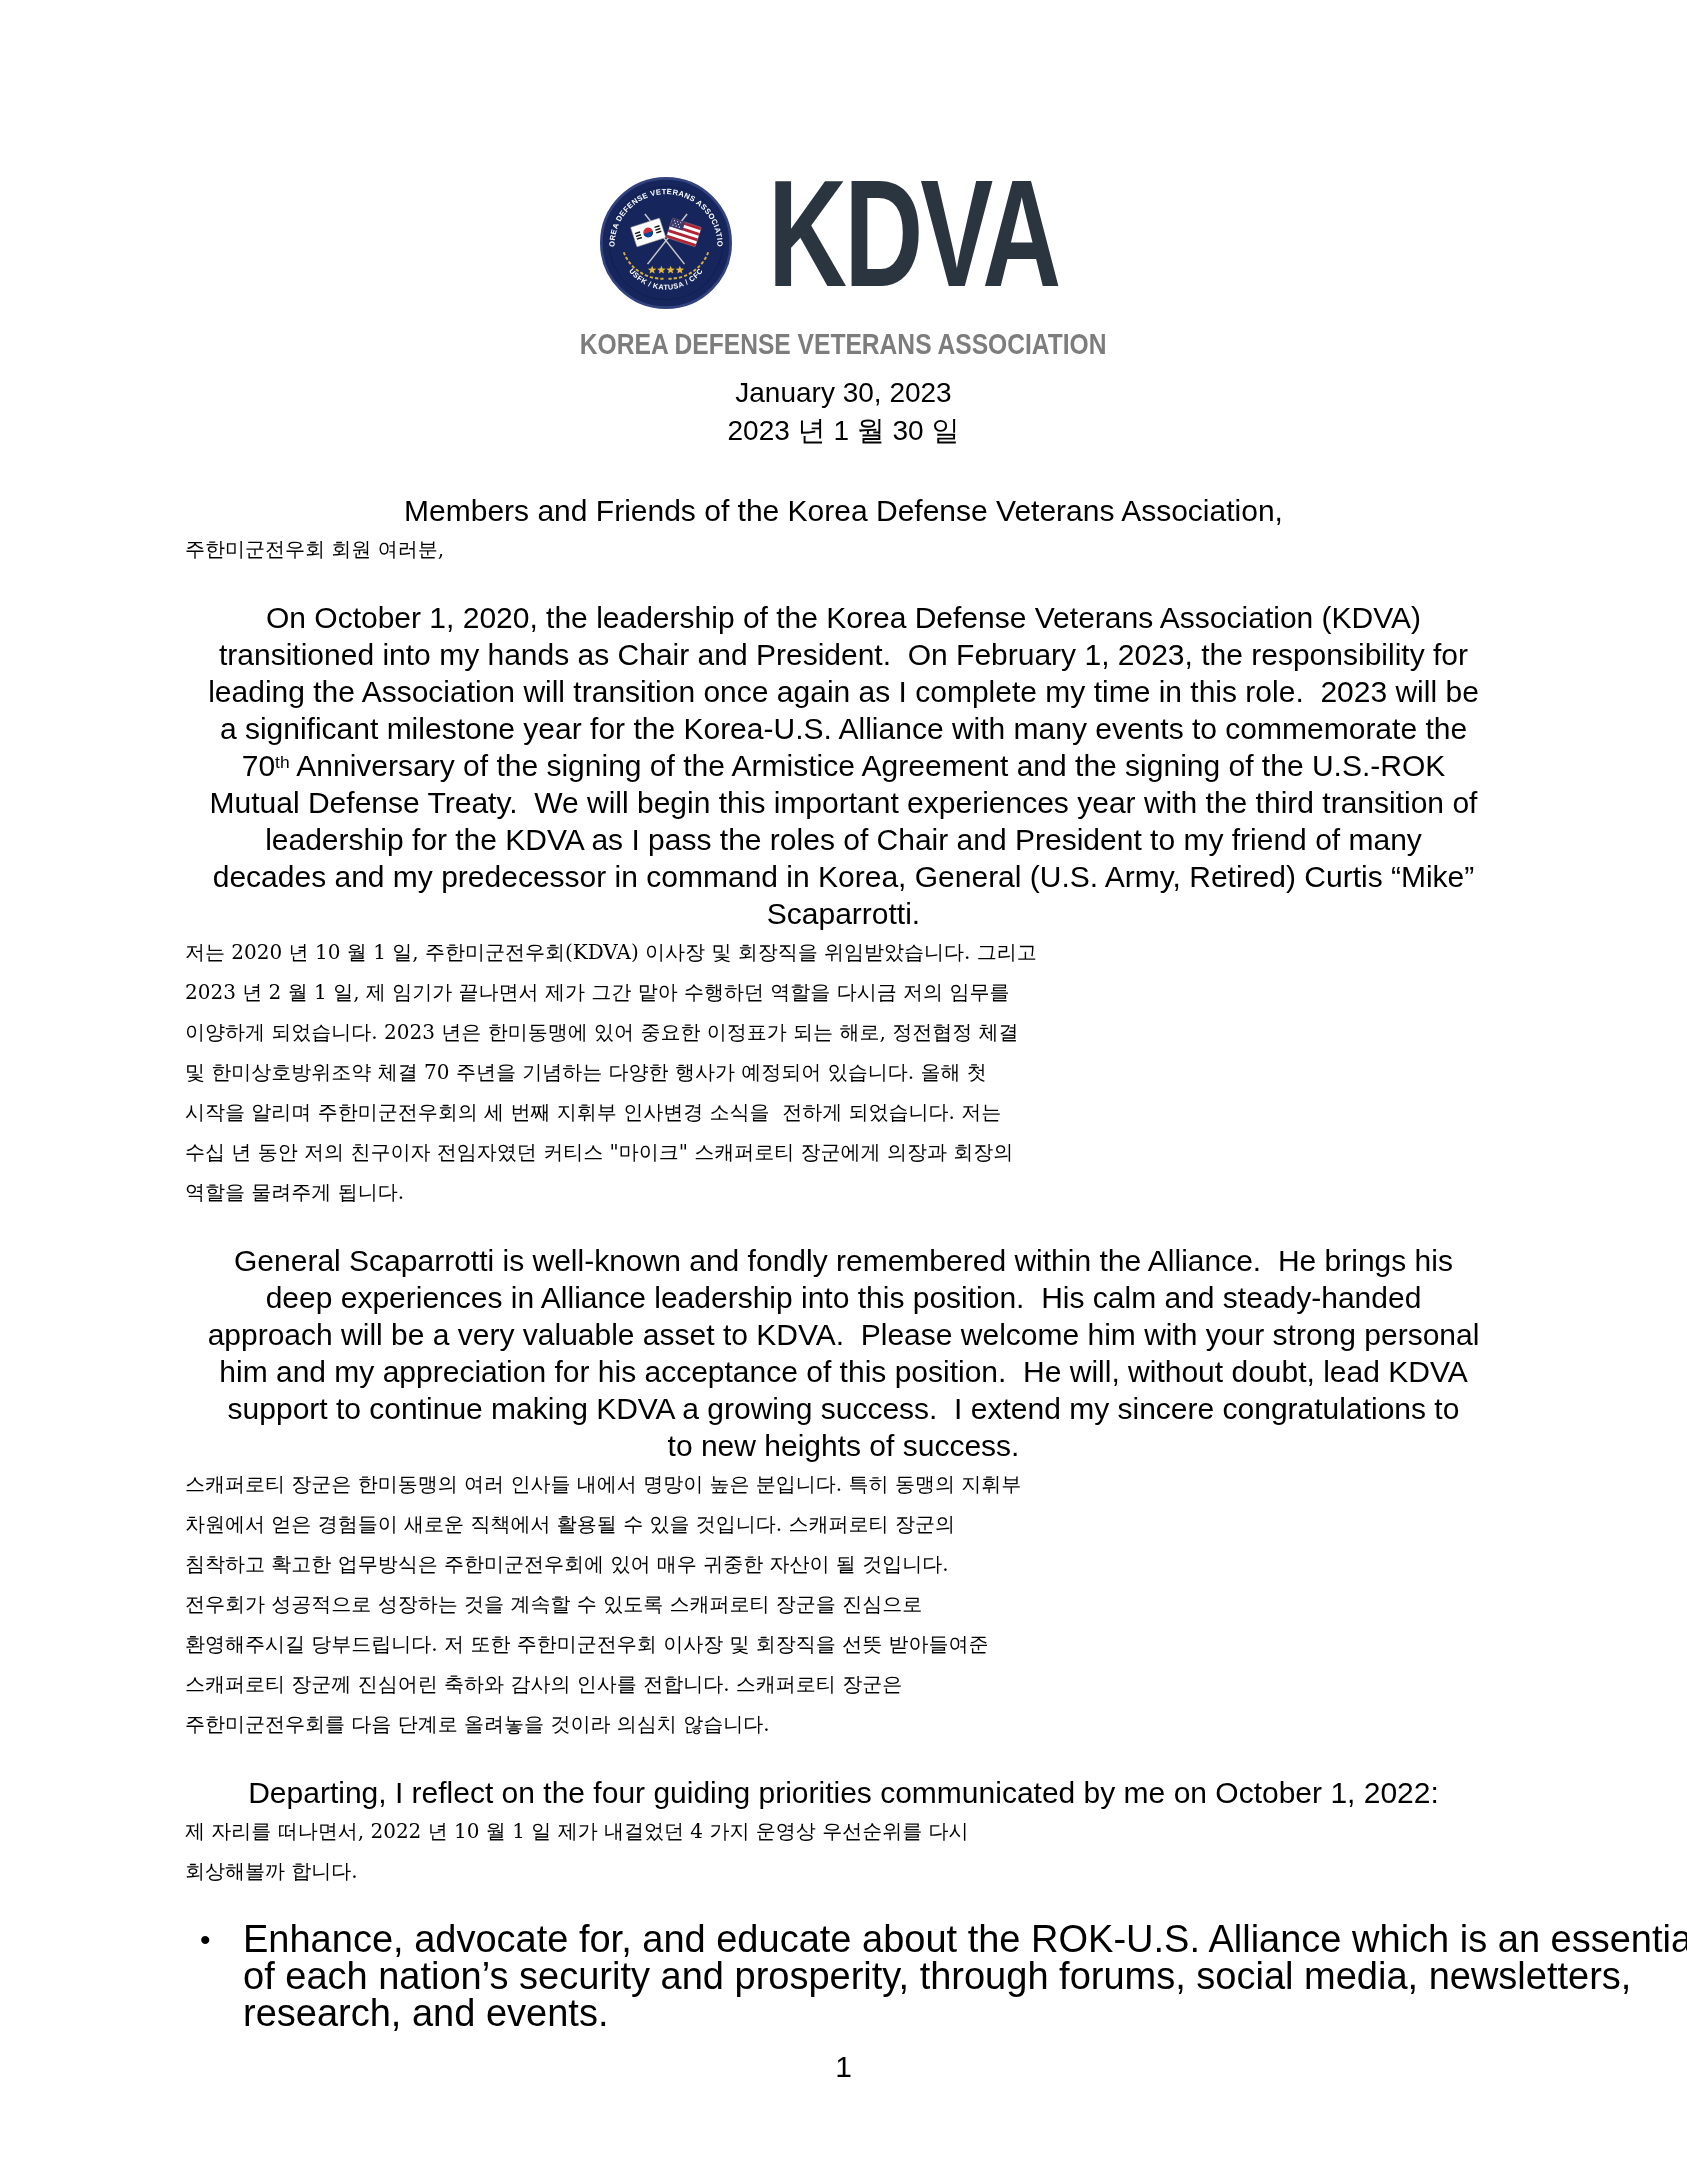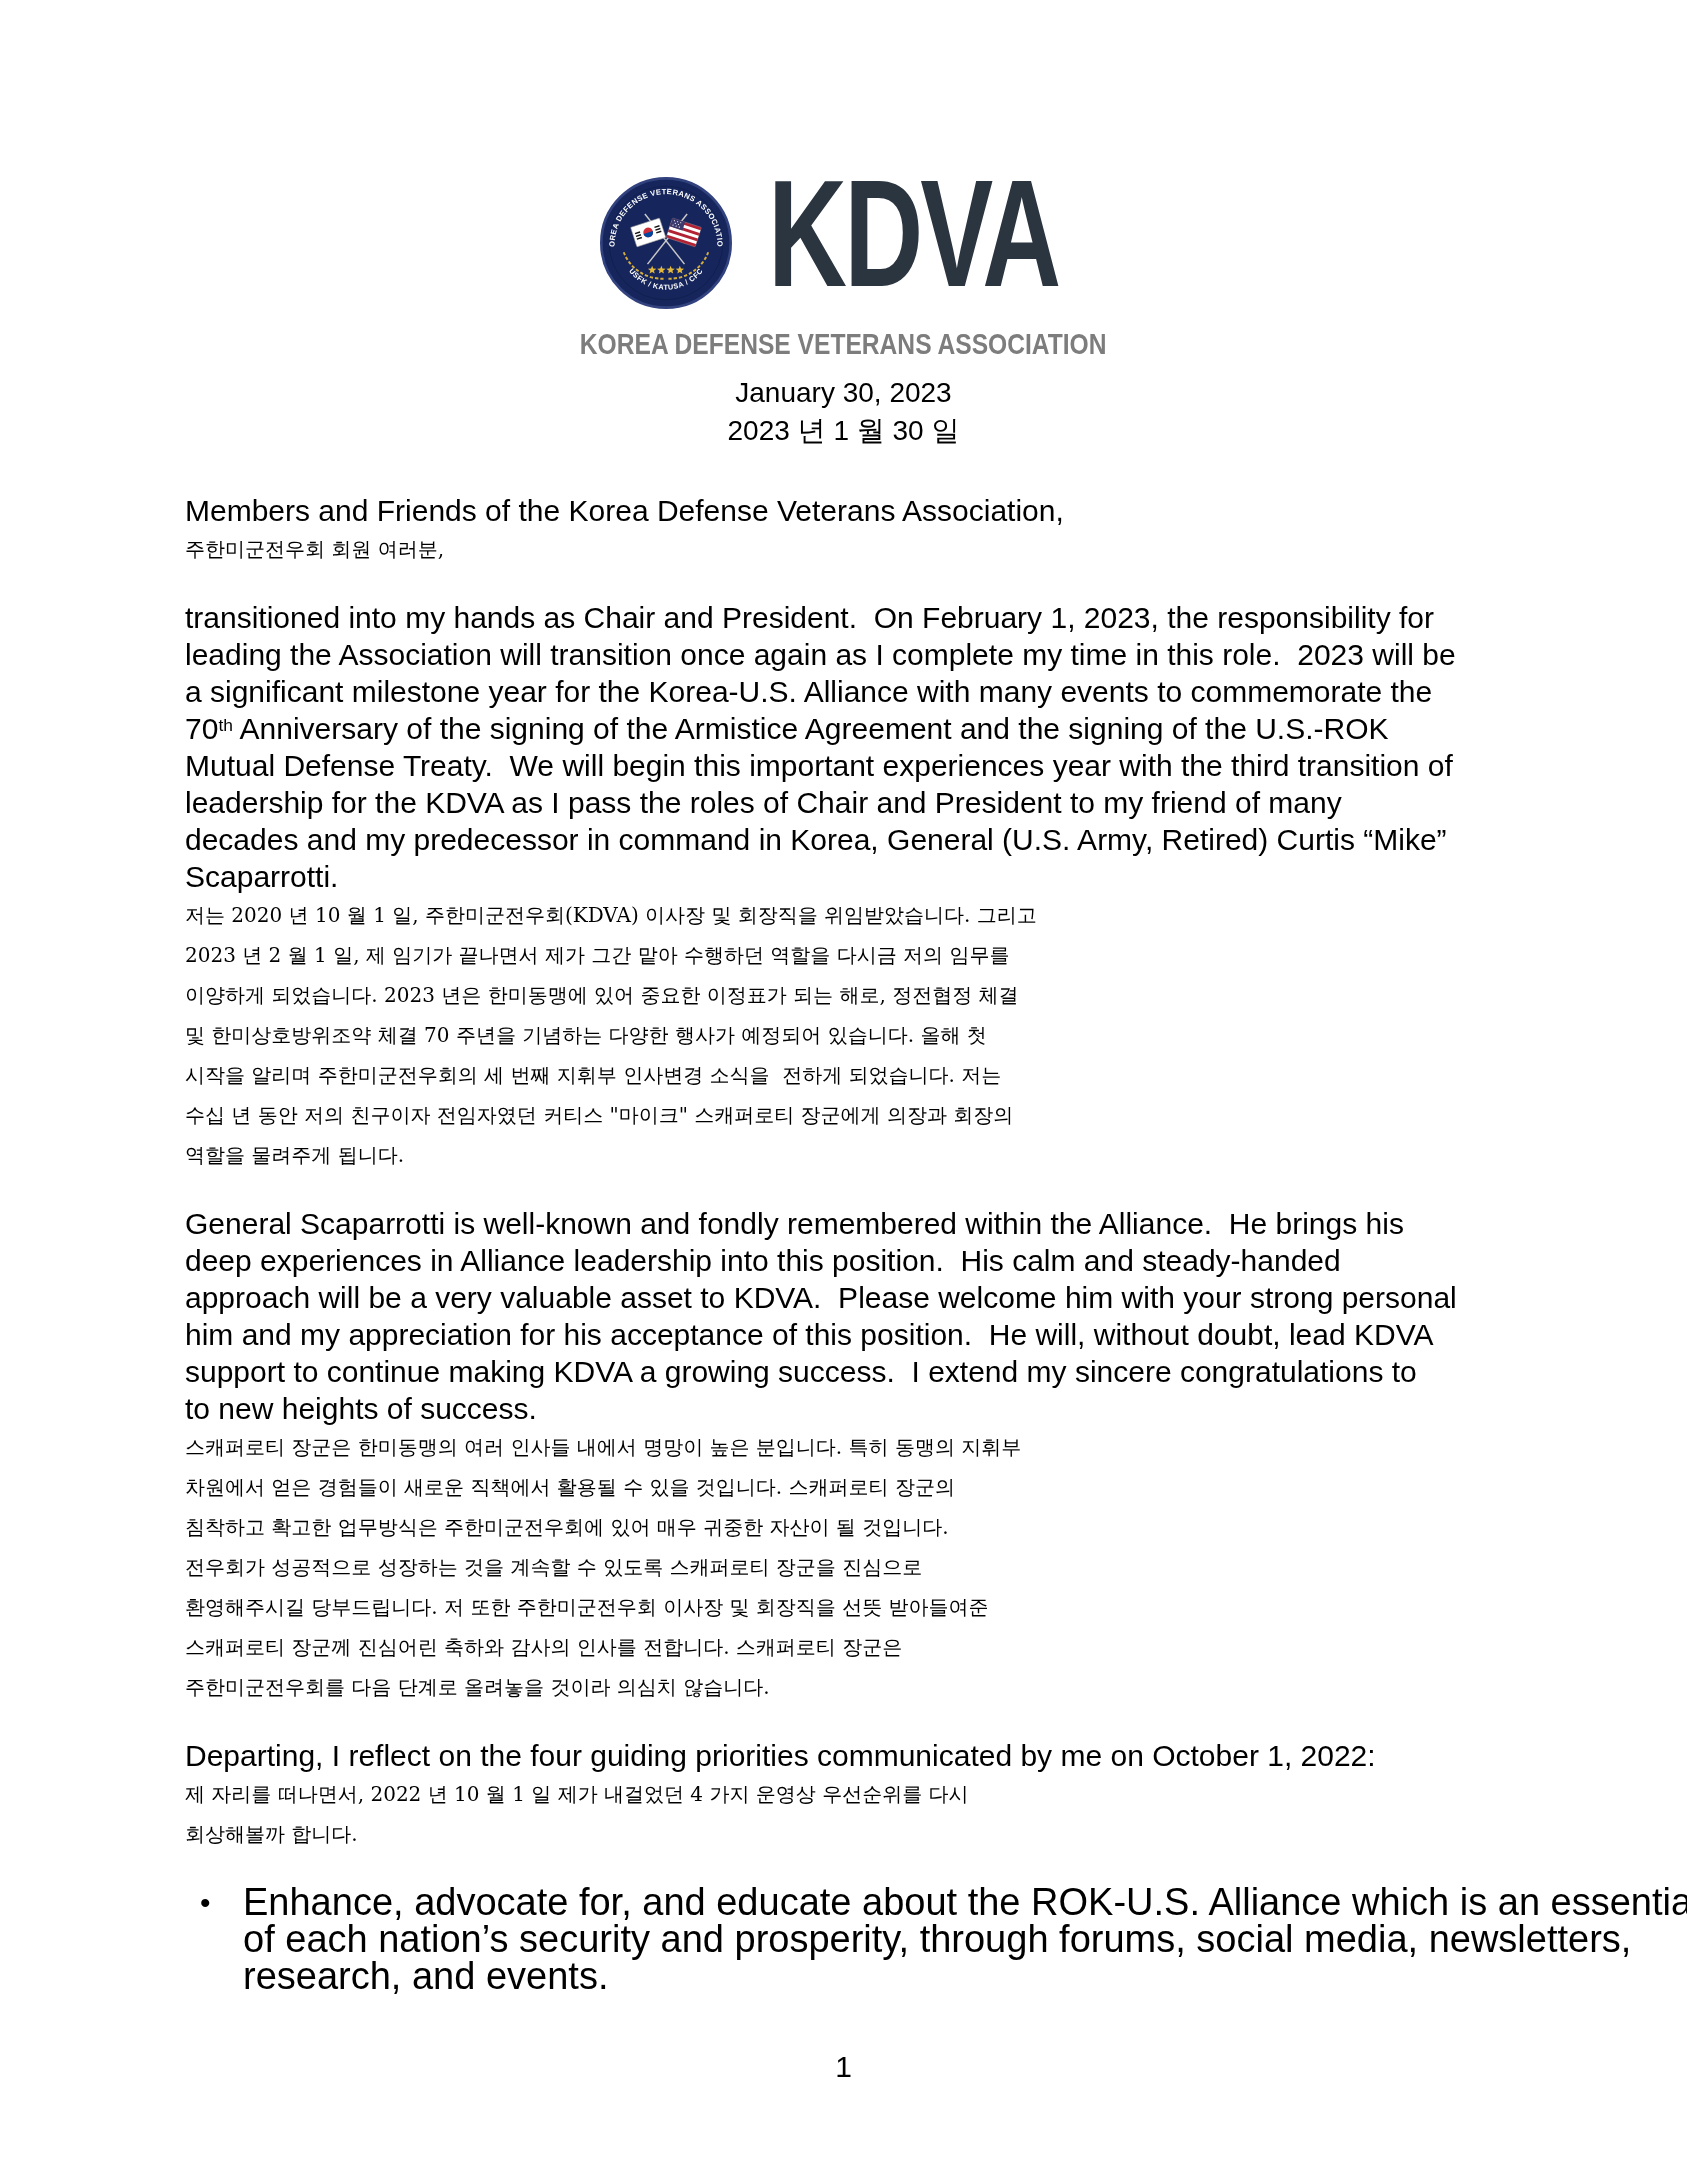--- a/index.html
+++ b/index.html
@@ -32,21 +32,21 @@
     display:inline-block;font-weight:bold;font-size:30px;
     transform:scaleX(0.82);transform-origin:center center;
     white-space:pre;
   }
   .date-line{ text-align:center;font-size:28px;line-height:38px;}
   .date-line.first{margin-top:9.3px;}
   .date-ko-mixed{font-family:"Liberation Sans","DejaVu Serif",sans-serif;}
   
   .letter-body{margin-top:42px;}
   .para{margin:0 0 30px 0;}
-  .para.tight{margin-bottom:0;}
+  .para.tight{margin-bottom:0;text-align:center;}
   .para.en .line{font-size:30px;line-height:37px;white-space:pre;}
   .para.ko .line{
     font-family:"DejaVu Serif","Liberation Serif",serif;
     font-size:20px;line-height:40px;white-space:pre;
   }
   sup{font-size:58%;line-height:0;position:relative;top:-0.45em;vertical-align:baseline;}
   .bullet-row{position:relative;padding-left:58px;margin-top:26.5px;}
   .bullet-marker{position:absolute;left:15px;top:0;font-size:30px;line-height:37px;}
   .bullet-row .line{font-size:38px;line-height:37px;white-space:pre;}
   
@@ -135,20 +135,21 @@
   <div class="date-line date-ko-mixed">2023 년 1 월 30 일</div>
 
   <div class="letter-body">
       <div class="para en tight">
         <div class="line">Members and Friends of the Korea Defense Veterans Association,</div>
       </div>
       <div class="para ko">
         <div class="line">주한미군전우회 회원 여러분,</div>
       </div>
       <div class="para en tight">
+        <div class="line">On October 1, 2020, the leadership of the Korea Defense Veterans Association (KDVA)</div>
         <div class="line">transitioned into my hands as Chair and President.  On February 1, 2023, the responsibility for</div>
         <div class="line">leading the Association will transition once again as I complete my time in this role.  2023 will be</div>
         <div class="line">a significant milestone year for the Korea-U.S. Alliance with many events to commemorate the</div>
         <div class="line">70<sup>th</sup> Anniversary of the signing of the Armistice Agreement and the signing of the U.S.-ROK</div>
         <div class="line">Mutual Defense Treaty.  We will begin this important experiences year with the third transition of</div>
         <div class="line">leadership for the KDVA as I pass the roles of Chair and President to my friend of many</div>
         <div class="line">decades and my predecessor in command in Korea, General (U.S. Army, Retired) Curtis “Mike”</div>
         <div class="line">Scaparrotti.</div>
       </div>
       <div class="para ko">

